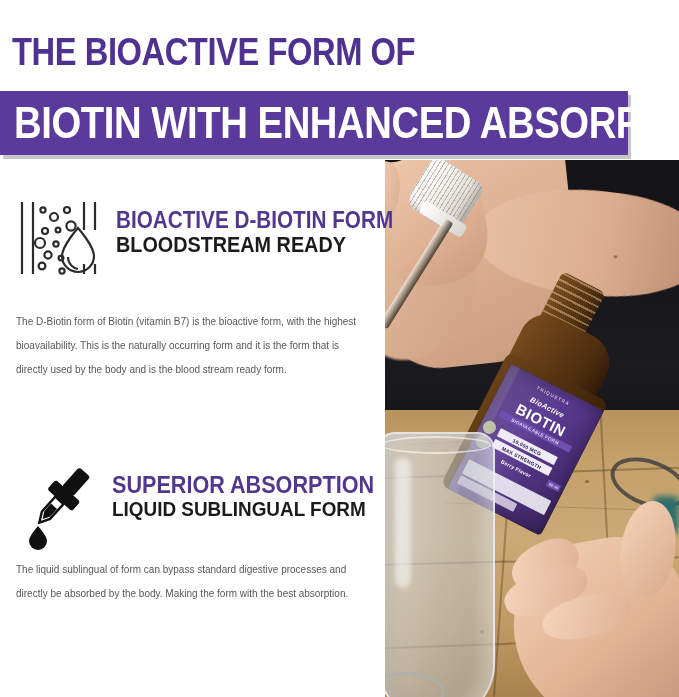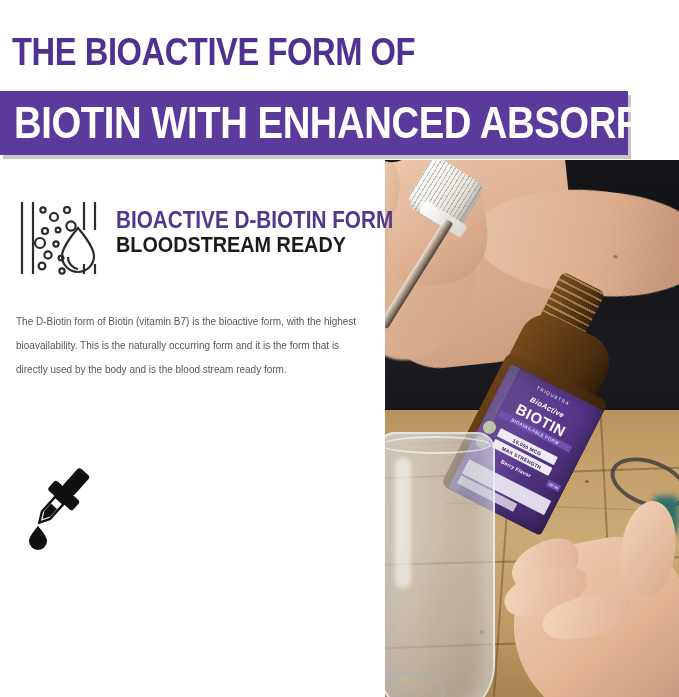--- a/index.html
+++ b/index.html
@@ -360,16 +360,21 @@
         <svg viewBox="0 0 86 90" width="86" height="90" aria-hidden="true">
           <g transform="rotate(42 43 40)">
             <rect x="36" y="2" width="15" height="26" rx="3" fill="#101010"></rect>
             <rect x="27" y="27" width="33" height="13" rx="3" fill="#101010"></rect>
             <path d="M38 40 h11 v20 l-5.5 10 -5.5 -10 Z" fill="none" stroke="#101010" stroke-width="2.4"></path>
             <path d="M39.5 48 h8 v10 l-4 7 -4 -7 Z" fill="#101010"></path>
           </g>
           <path d="M22 66 C22 66 13 76 13 81 A9 9 0 0 0 31 81 C31 76 22 66 22 66 Z" fill="#101010"></path>
         </svg>
       </div>
-    </div>
+      <div class="sec-titles">
+        <div class="title-main">SUPERIOR ABSORPTION</div>
+        <div class="title-sub">LIQUID SUBLINGUAL FORM</div>
+      </div>
+    </div>
+    <div class="body-text b2">The liquid sublingual of form can bypass standard digestive processes and directly be absorbed by the body. Making the form with the best absorption.</div>
   </div>
 
 </div>
 
 </body></html>

